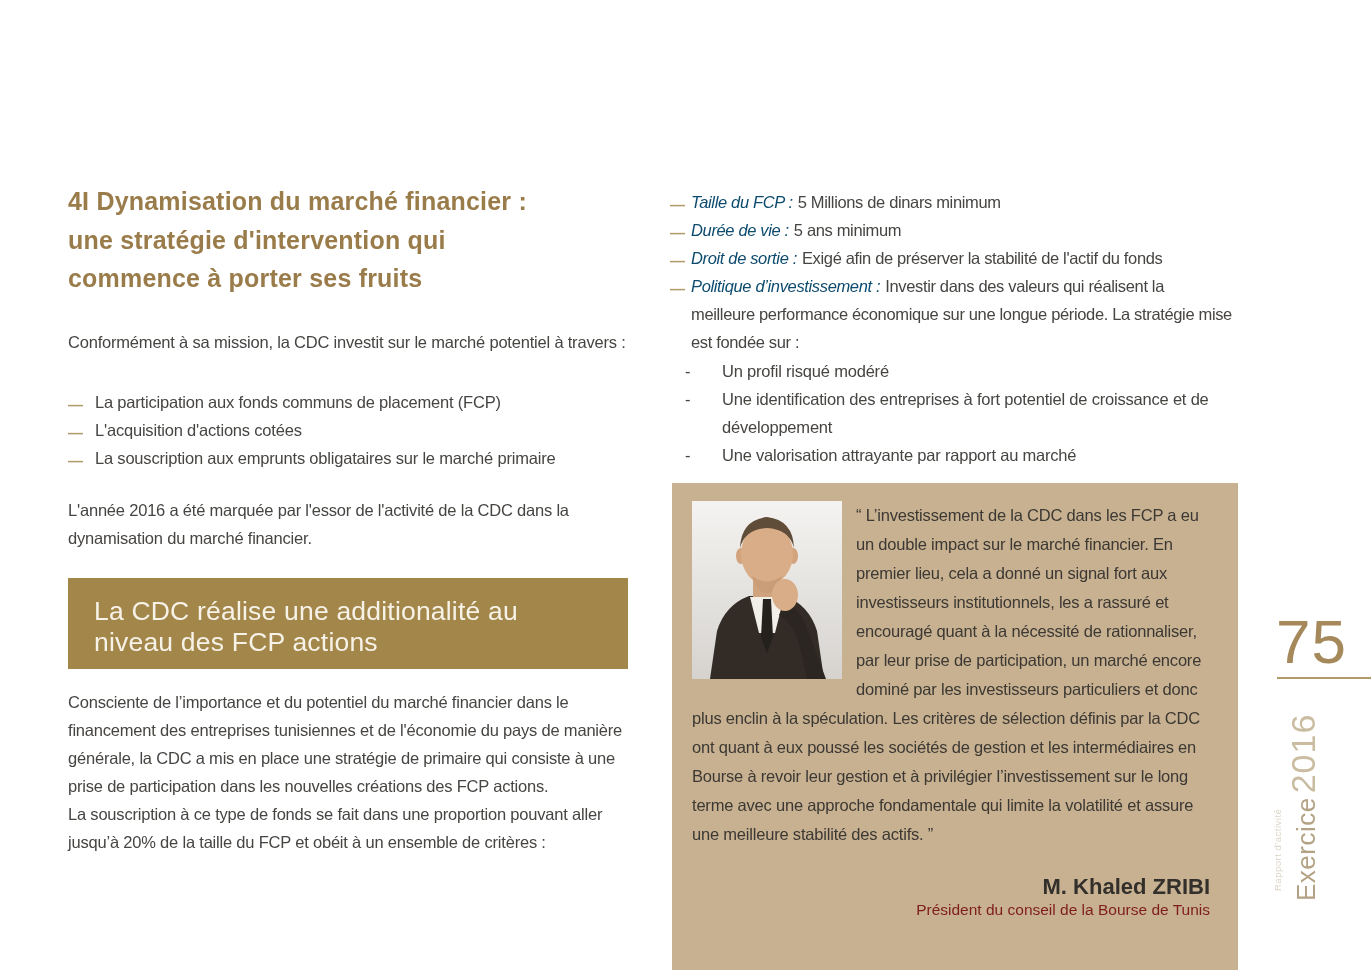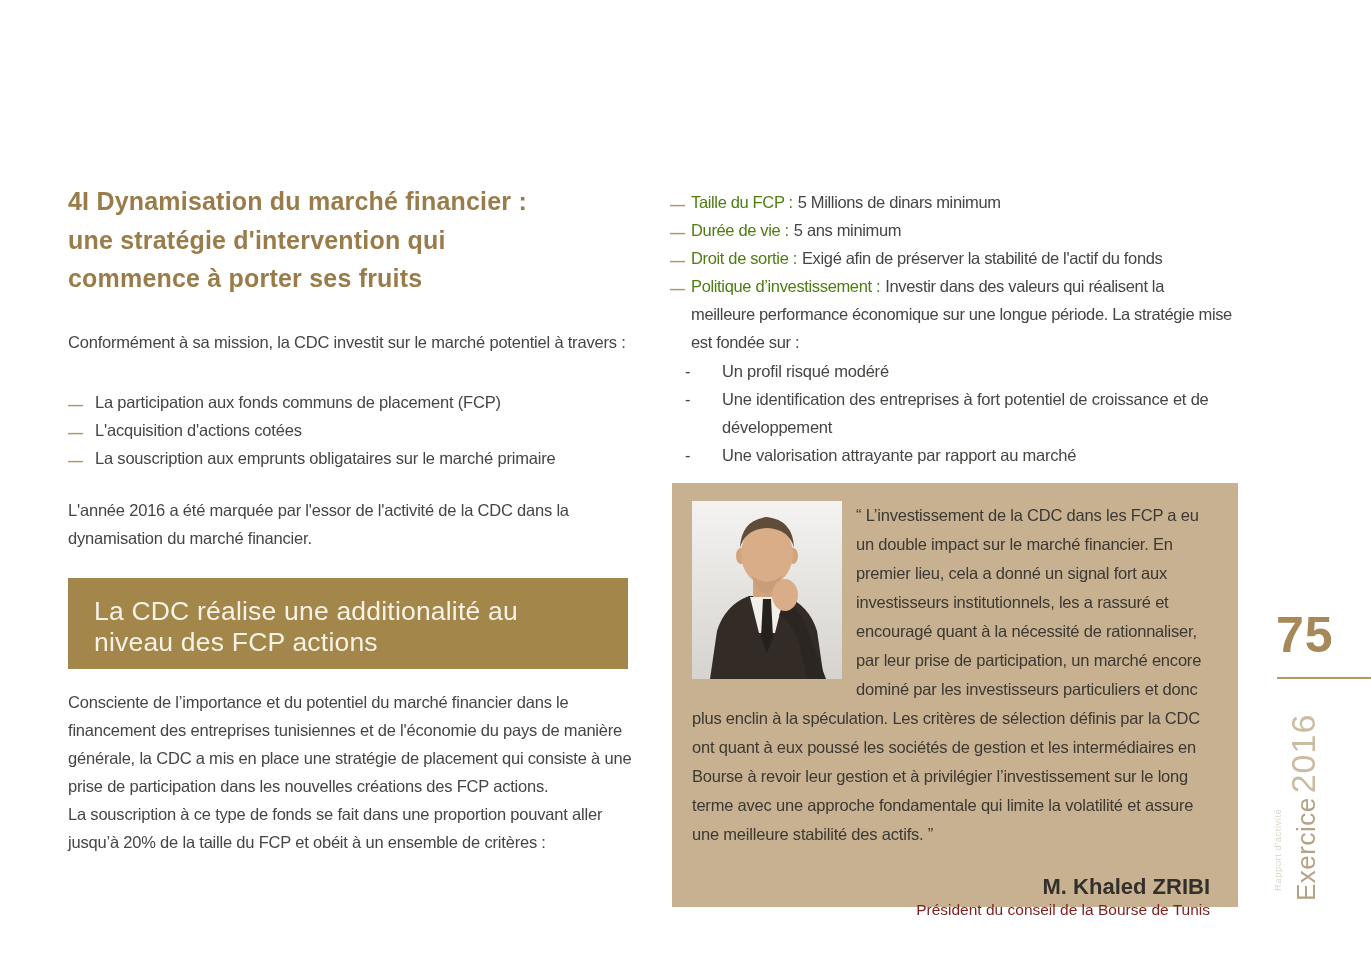--- a/index.html
+++ b/index.html
@@ -28,48 +28,48 @@
   .banner {
     position: absolute; left: 68px; top: 578px; width: 560px; height: 91px;
     background: #a3874a; color: #f7f2e8; padding: 18px 0 0 26px;
     font-size: 26.5px; font-weight: 300; line-height: 31px; letter-spacing: 0.2px;
   }
   .criteria-par { position: absolute; left: 68px; top: 688px; width: 570px; }
 
   
   .fcp-list { position: absolute; left: 670px; top: 188px; width: 562px; list-style: none; }
   .fcp-list li { position: relative; padding-left: 21px; line-height: 28px; letter-spacing: -0.35px; }
-  .fcp-label { color: #4d7c0f; margin-right: 5px; }
+  .fcp-label { color: #0c4a6e; margin-right: 5px; font-style: italic; }
   .fcp-value { color: #474542; }
   .strategy-list { position: absolute; left: 670px; top: 357px; width: 545px; list-style: none; }
   .strategy-list li { position: relative; padding-left: 52px; line-height: 28px; }
   .hyphen-bullet { position: absolute; left: 15px; top: 0; color: #474542; }
 
   
   .quote-card {
-    position: absolute; left: 672px; top: 483px; width: 566px; height: 424px;
+    position: absolute; left: 672px; top: 483px; width: 566px; height: 488px;
     background: #c7b191; padding: 16px 28px 18px 20px;
   }
   .photo-float {
     float: left; width: 150px; height: 178px; margin: 2px 14px 8px 0;
     background: #e9e7e4; overflow: hidden;
   }
   .photo-float svg { display: block; }
   .quote-text {
     font-size: 16.5px; line-height: 29px; color: #3c3833; letter-spacing: -0.2px;
     padding-top: 2px;
   }
   .quote-sign { margin-top: 26px; text-align: right; }
   .quote-author { font-size: 22px; font-weight: bold; color: #33302c; line-height: 24px; }
   .quote-author-title { font-size: 15.5px; color: #7f1d1d; line-height: 22px; }
 
   
   .page-number {
     position: absolute; left: 1276px; top: 606px;
-    font-size: 50px; font-weight: 700; color: #a5895a; letter-spacing: 1px;
+    font-size: 62px; font-weight: 400; color: #a5895a; letter-spacing: 1px;
   }
   .sidebar-rule {
     position: absolute; left: 1277px; top: 677px; width: 94px; height: 2px;
     background: #b29a68;
   }
   .sidebar-vertical {
     position: absolute; left: 1284px; top: 901px;
     transform: rotate(-90deg); transform-origin: 0 0; white-space: nowrap;
   }
   .exercice-label { font-size: 26px; font-weight: 300; color: #b3a284; letter-spacing: 0.5px; }
@@ -109,21 +109,21 @@
   </ul>
 
   <p class="body-text year-par">L'année 2016 a été marquée par l'essor de l'activité de la CDC dans la dynamisation du marché financier.</p>
 
   <div class="banner">
     <div>La CDC réalise une additionalité au</div>
     <div>niveau des FCP actions</div>
   </div>
 
   <div class="body-text criteria-par">
-    <div>Consciente de l’importance et du potentiel du marché financier dans le financement des entreprises tunisiennes et de l'économie du pays de manière générale, la CDC a mis en place une stratégie de placement qui consiste à une prise de participation dans les nouvelles créations des FCP actions.</div>
+    <div>Consciente de l’importance et du potentiel du marché financier dans le financement des entreprises tunisiennes et de l'économie du pays de manière générale, la CDC a mis en place une stratégie de primaire qui consiste à une prise de participation dans les nouvelles créations des FCP actions.</div>
     <div>La souscription à ce type de fonds se fait dans une proportion pouvant aller jusqu’à 20% de la taille du FCP et obéit à un ensemble de critères :</div>
   </div>
 
   <ul class="fcp-list body-text">
     <li>
       <span class="dash-bullet">—</span>
       <span class="fcp-label">Taille du FCP :</span><span class="fcp-value">5 Millions de dinars minimum</span>
     </li>
     <li>
       <span class="dash-bullet">—</span>

